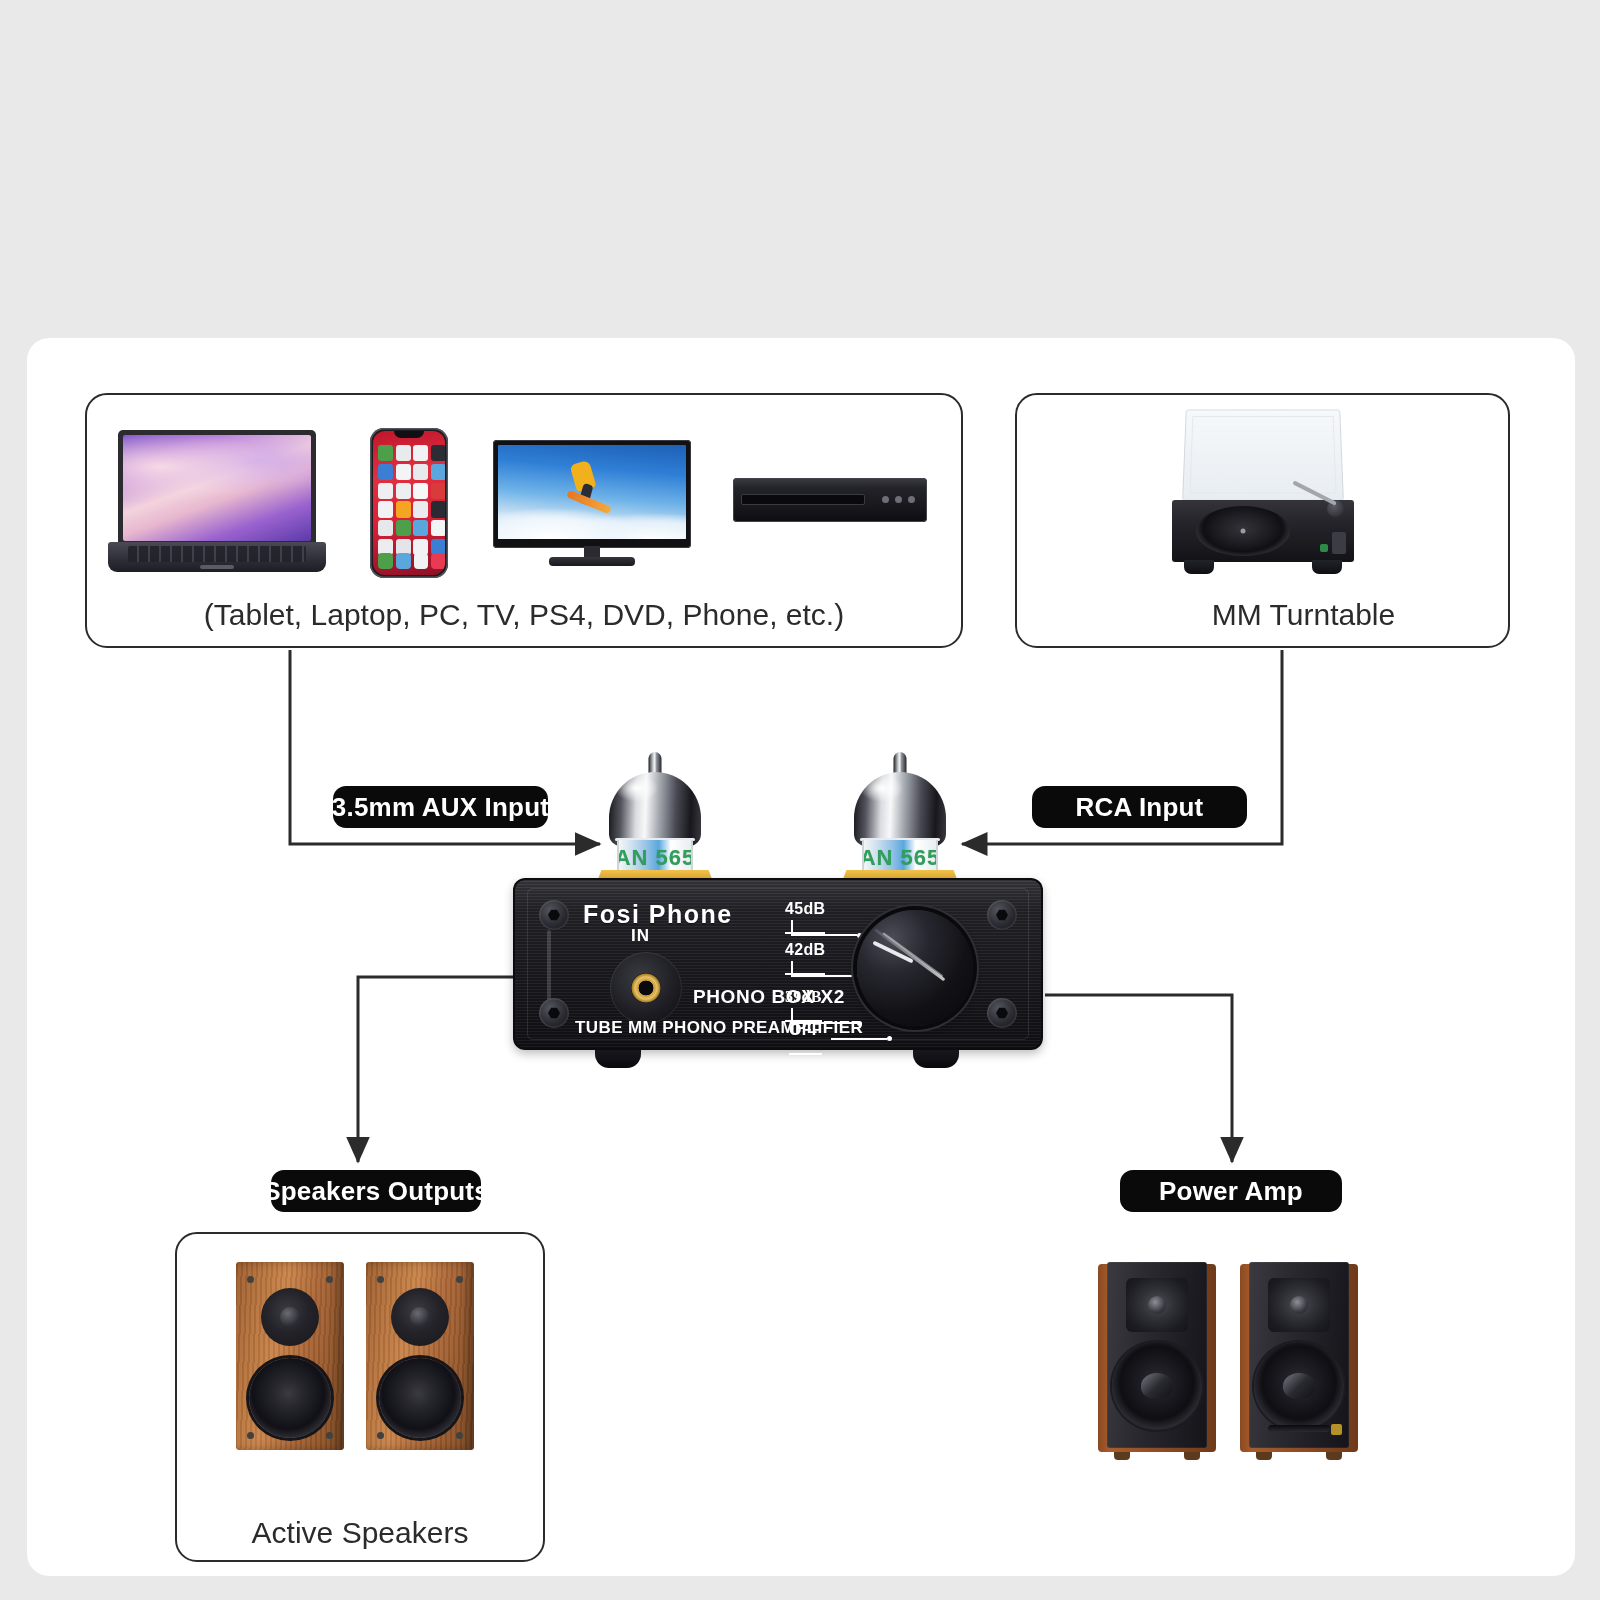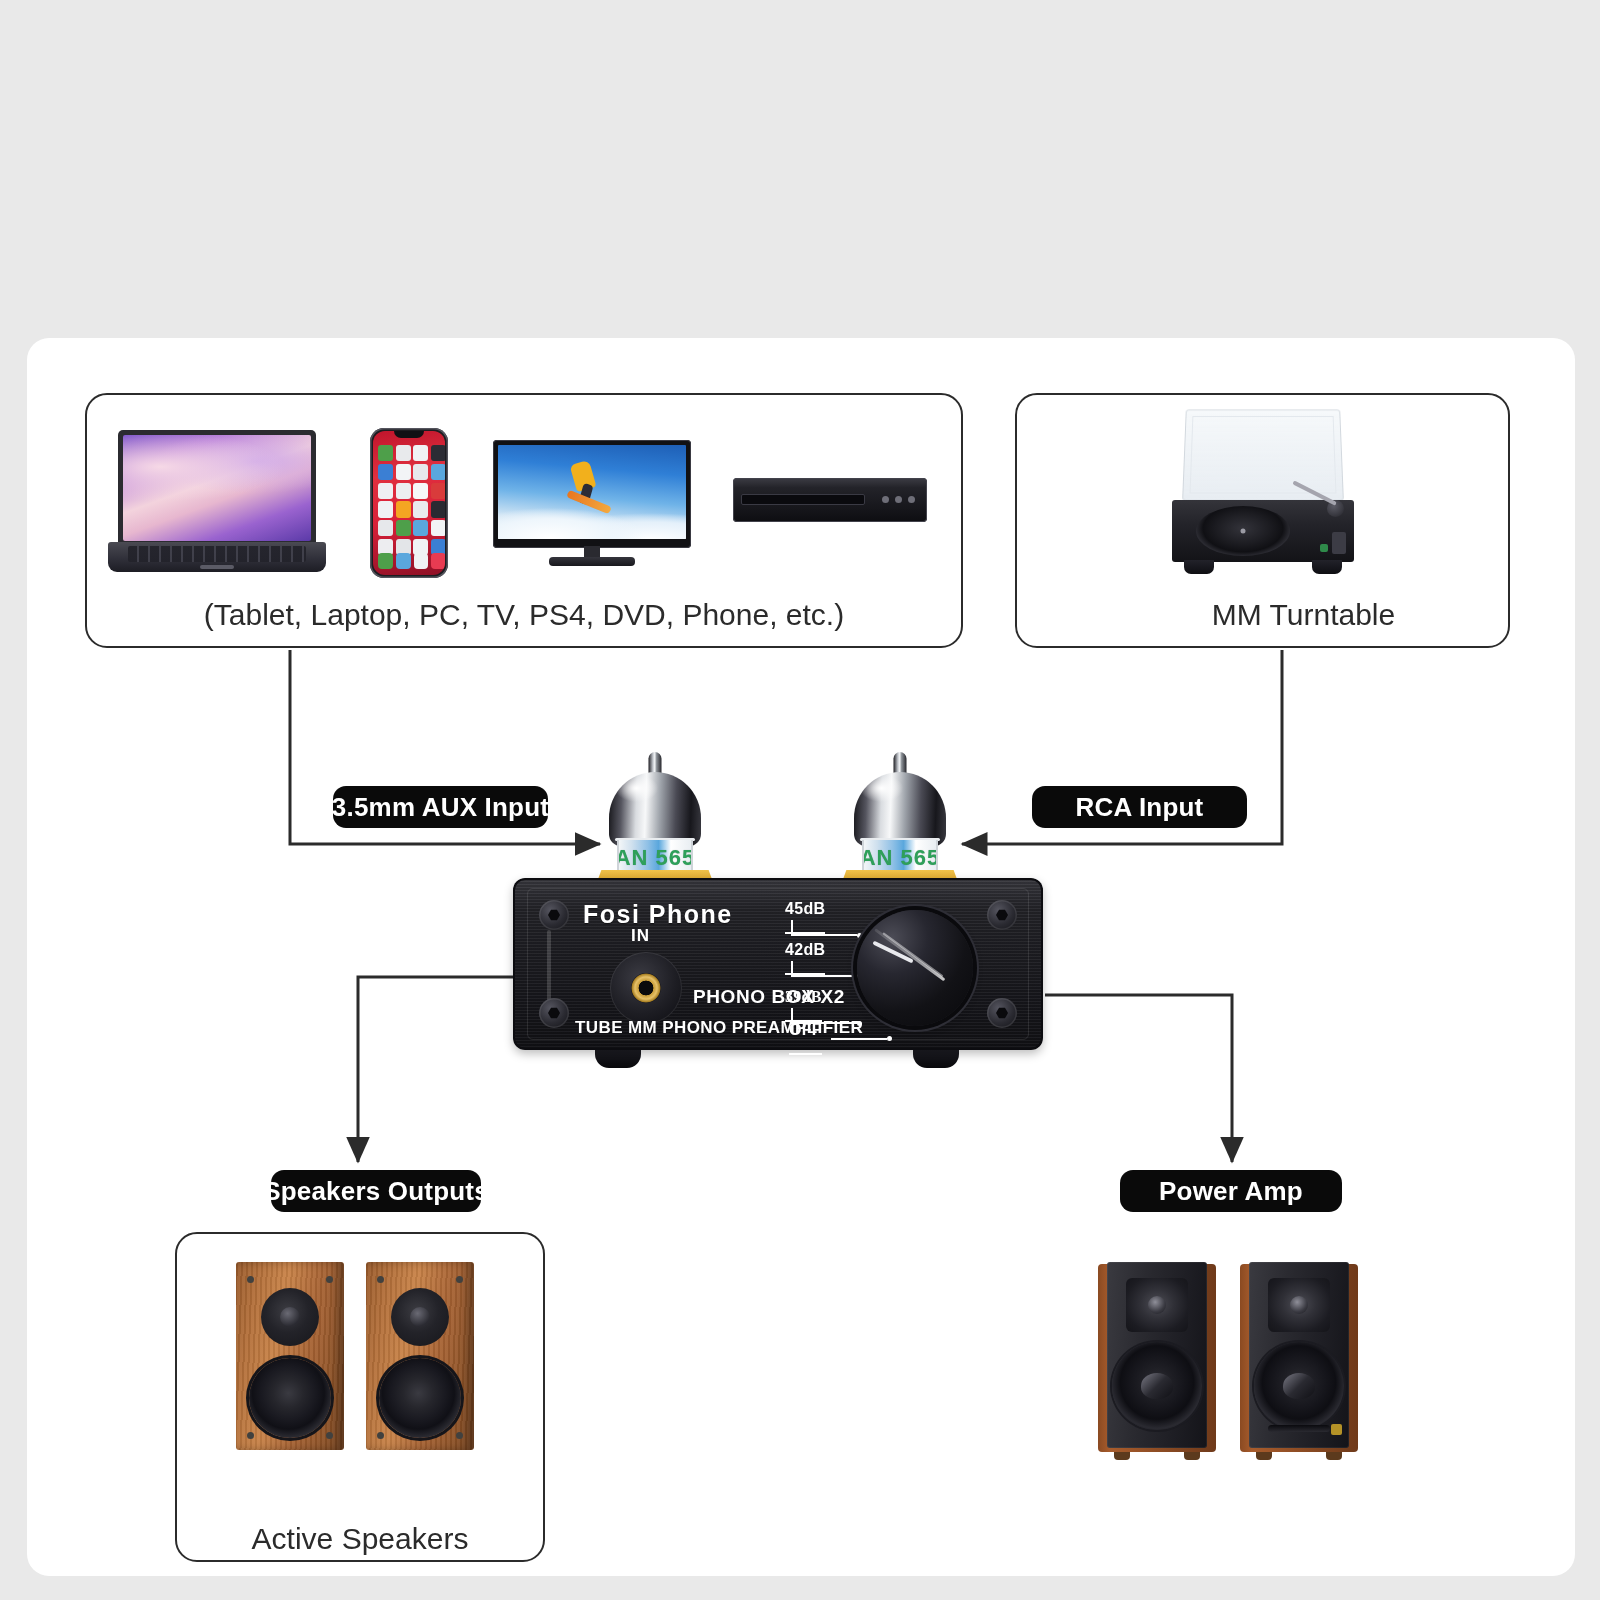--- a/index.html
+++ b/index.html
@@ -648,21 +648,21 @@
 
       <div class="amp-knob">
         <div class="knob-pointer"></div>
         <div class="knob-gloss"></div>
         <div class="knob-gloss2"></div>
       </div>
     </div>
   </div>
 
   <div class="group-box" id="box-active">
-    <div class="group-label" style="bottom:4px;">Active Speakers</div>
+    <div class="group-label" style="bottom:10px;">Active Speakers</div>
   </div>
   <div class="wspk" id="wspk-a">
     <div class="wspk-body">
       <div class="wspk-scr s1"></div>
         <div class="wspk-scr s2"></div>
         <div class="wspk-scr s3"></div>
         <div class="wspk-scr s4"></div>
       <div class="wspk-tw"></div>
       <div class="wspk-wf"></div>
     </div>

